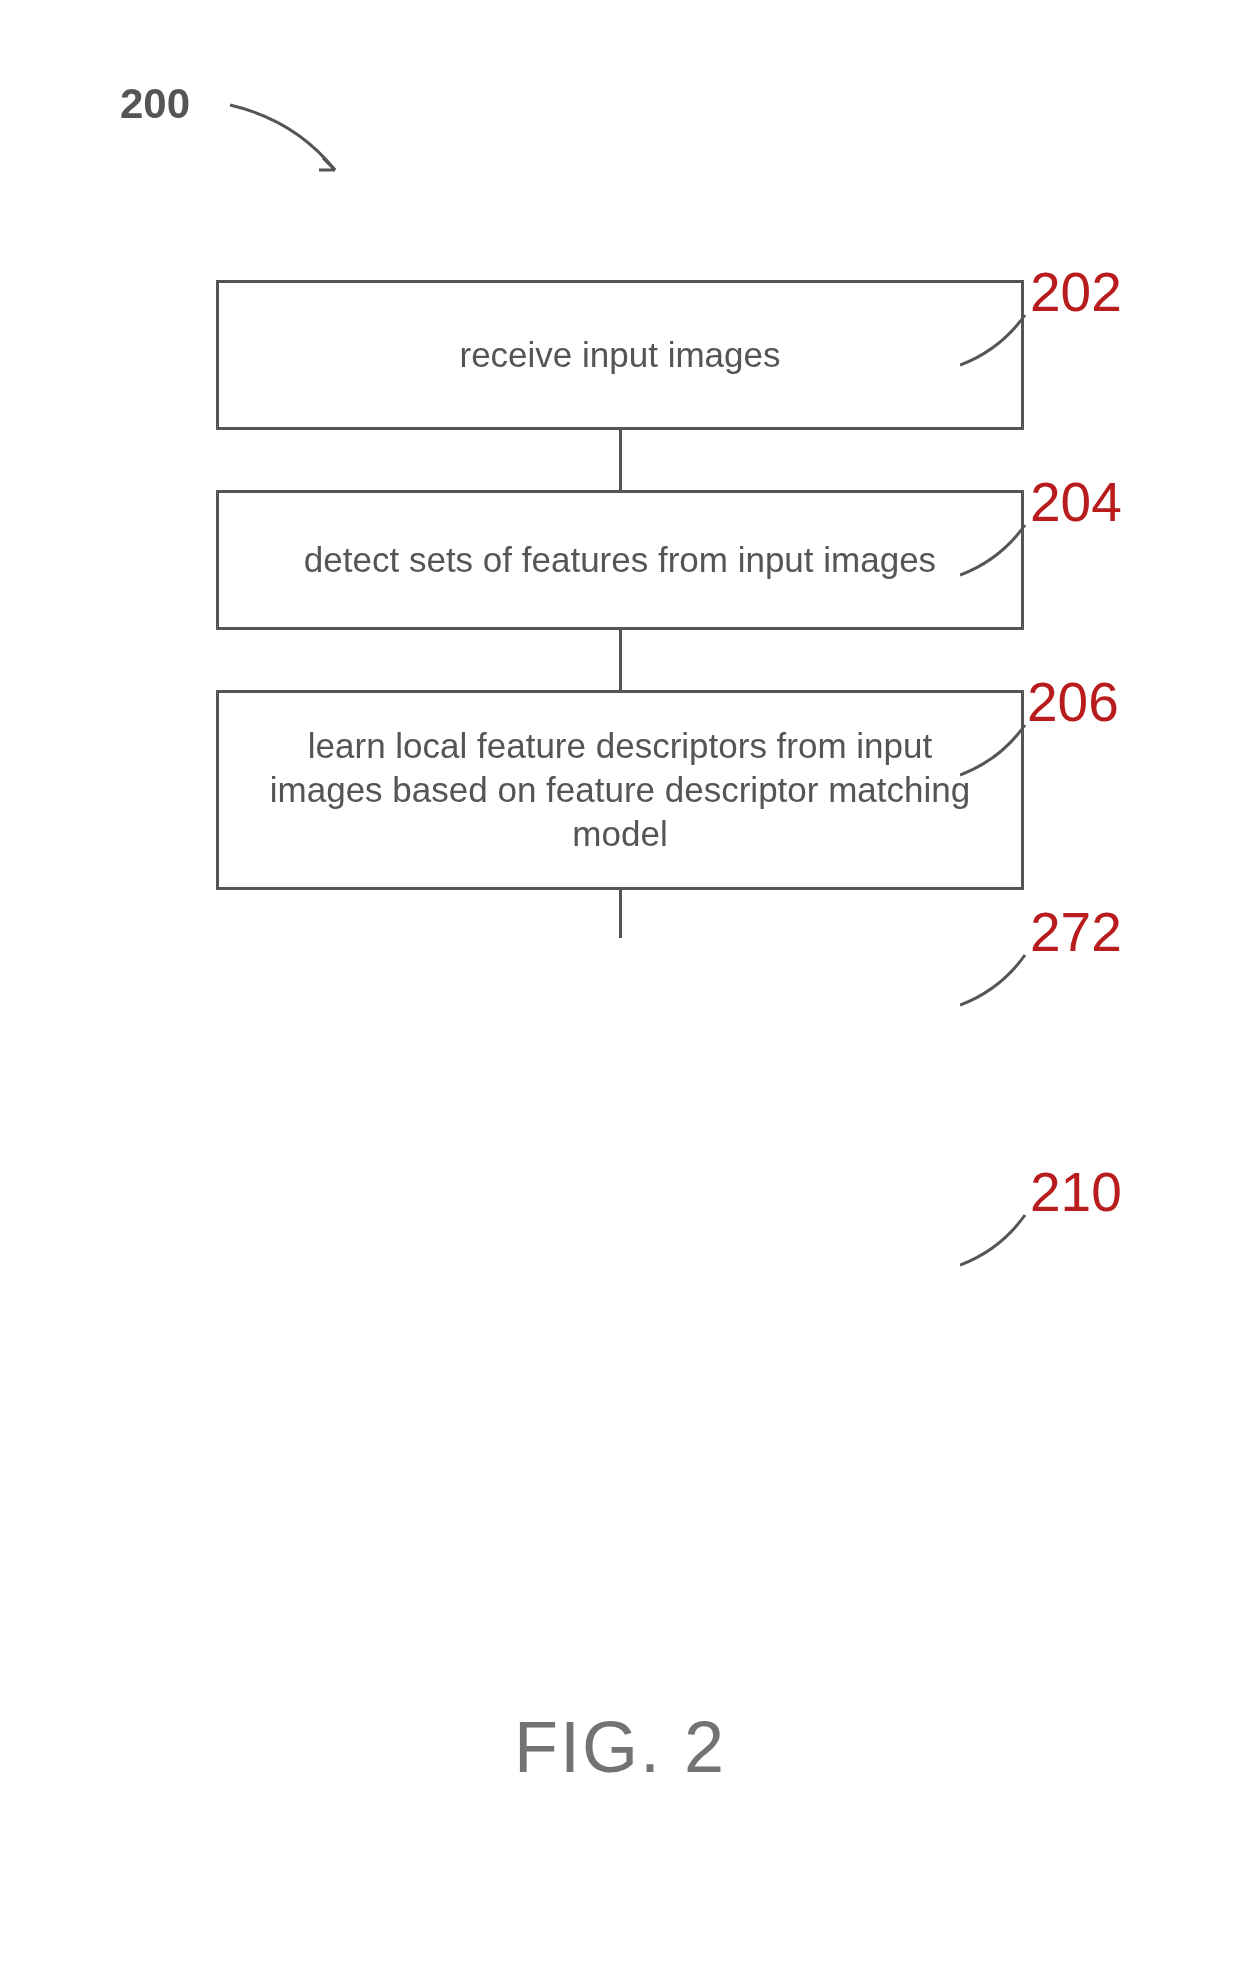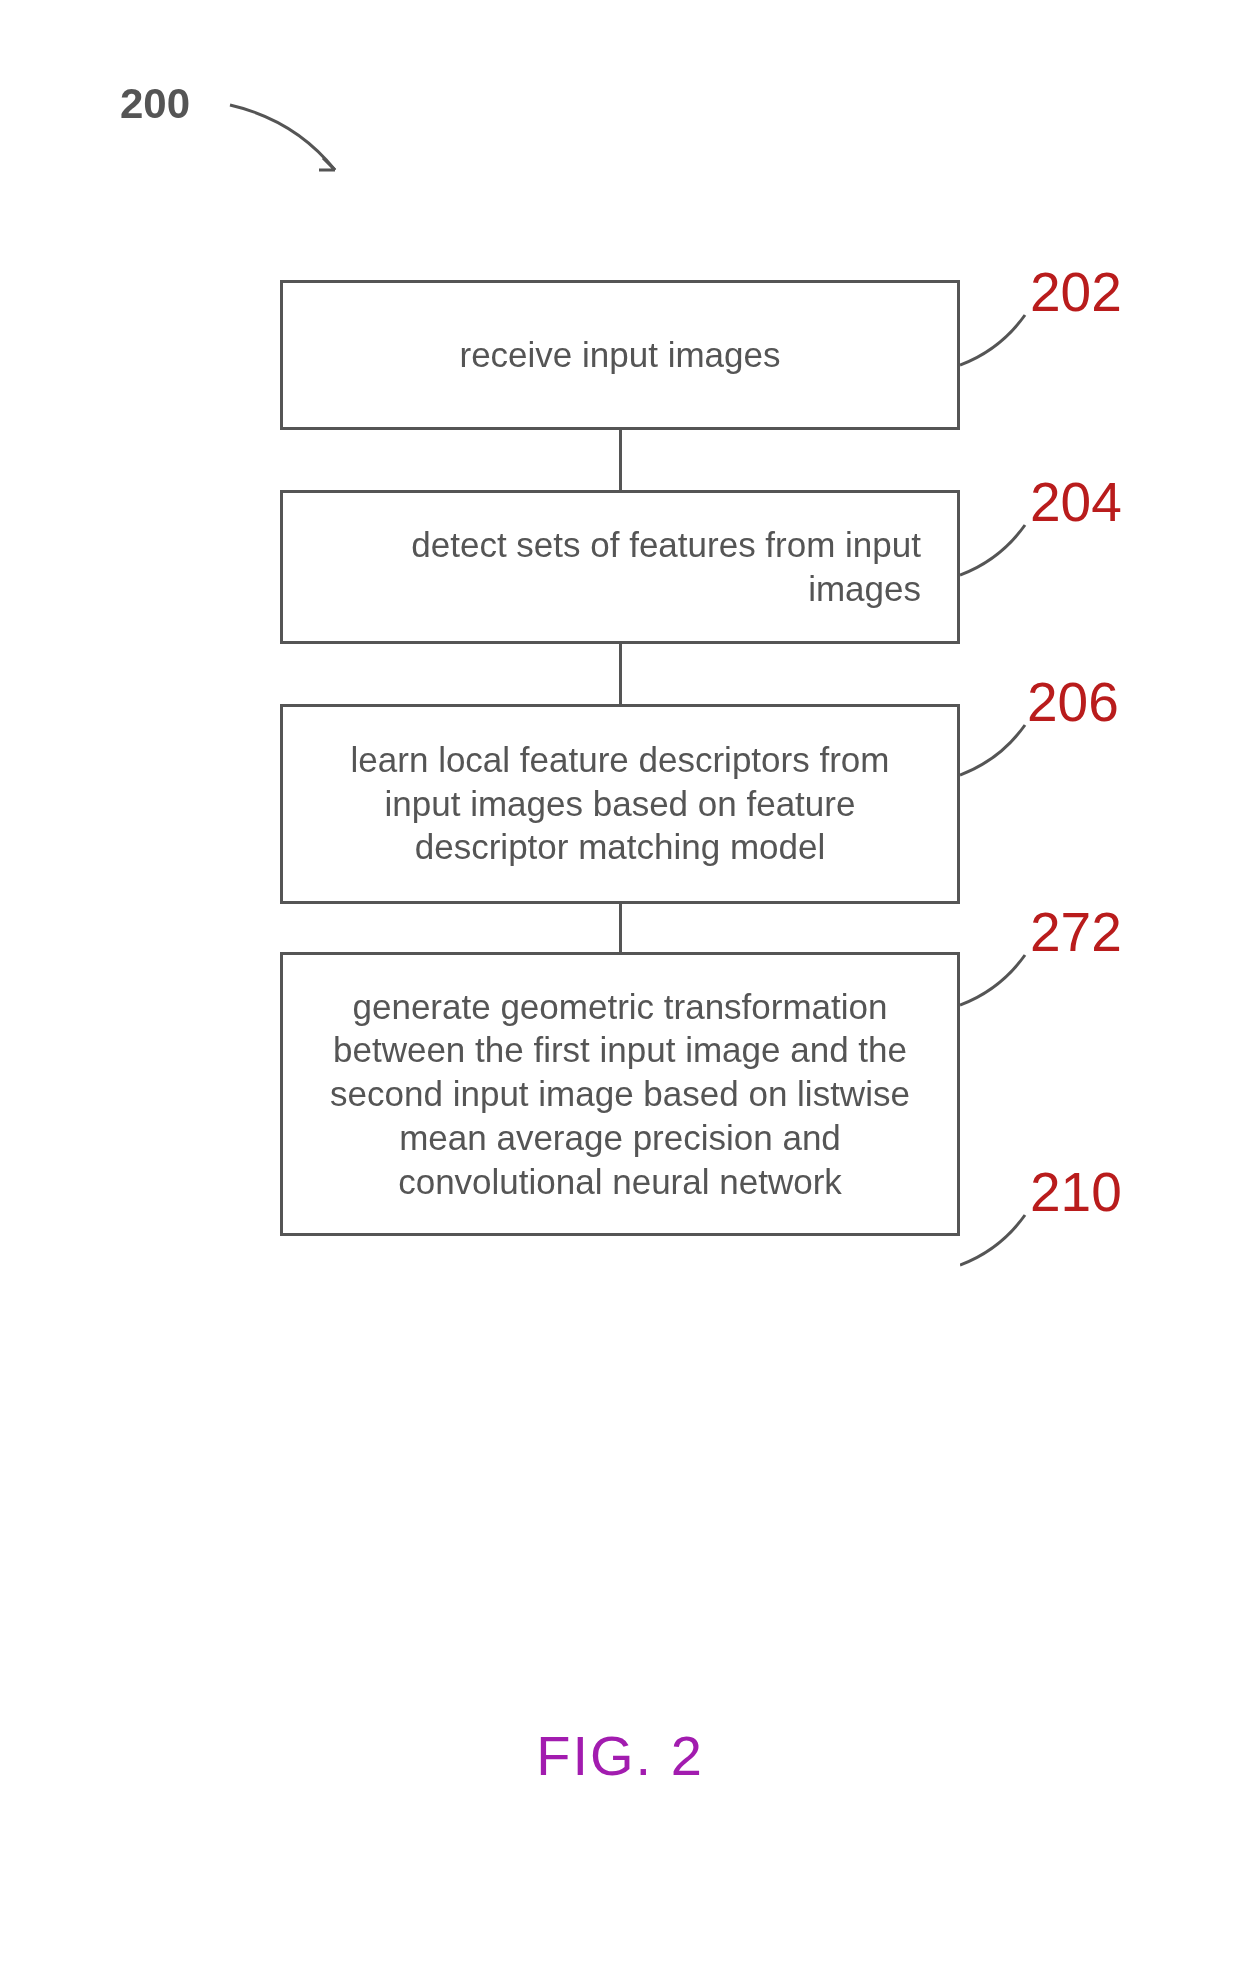--- a/index.html
+++ b/index.html
@@ -26,21 +26,21 @@
     .flow {
       position: absolute;
       top: 280px;
       left: 50%;
       transform: translateX(-50%);
       display: flex;
       flex-direction: column;
       align-items: center;
     }
     .box {
-      width: 680px;
+      width: 808px;
       border: 3px solid #555;
       padding: 30px 36px;
       text-align: center;
       font-size: 35px;
       color: #555;
       line-height: 1.25;
       display: flex;
       align-items: center;
       justify-content: center;
     }
@@ -61,22 +61,22 @@
     }
     .curve {
       position: absolute;
       pointer-events: none;
     }
     .fig-caption {
       position: absolute;
       bottom: 180px;
       left: 50%;
       transform: translateX(-50%);
-      font-size: 56px;
-      color: #a21caf;
+      font-size: 72px;
+      color: #737373;
       letter-spacing: 2px;
     }
   </style>
 </head>
 <body>
 
 <div class="figure-label">200</div>
 
 <svg class="arrow-swoop" width="140" height="90" viewBox="0 0 140 90">
   <path d="M 5 5 Q 70 20 110 70" stroke="#555" stroke-width="3" fill="none"></path>
@@ -84,21 +84,20 @@
 </svg>
 
 <div class="flow">
   <div class="box h1">receive input images</div>
   <div class="connector"></div>
   <div class="box h2">detect sets of features from input images</div>
   <div class="connector"></div>
   <div class="box h3">learn local feature descriptors from input images based on feature descriptor matching model</div>
   <div class="connector" style="height:24px"></div>
   <div class="connector" style="height:24px"></div>
-  <div class="box h5">generate geometric transformation between the first input image and the second input image based on listwise mean average precision and convolutional neural network</div>
 </div>
 
 <div class="ref-label" style="top:260px;left:1030px">202</div>
 <svg class="curve" style="top:310px;left:960px" width="90" height="60" viewBox="0 0 90 60">
   <path d="M 0 55 Q 40 40 65 5" stroke="#555" stroke-width="3" fill="none"></path>
 </svg>
 
 <div class="ref-label" style="top:470px;left:1030px">204</div>
 <svg class="curve" style="top:520px;left:960px" width="90" height="60" viewBox="0 0 90 60">
   <path d="M 0 55 Q 40 40 65 5" stroke="#555" stroke-width="3" fill="none"></path>

